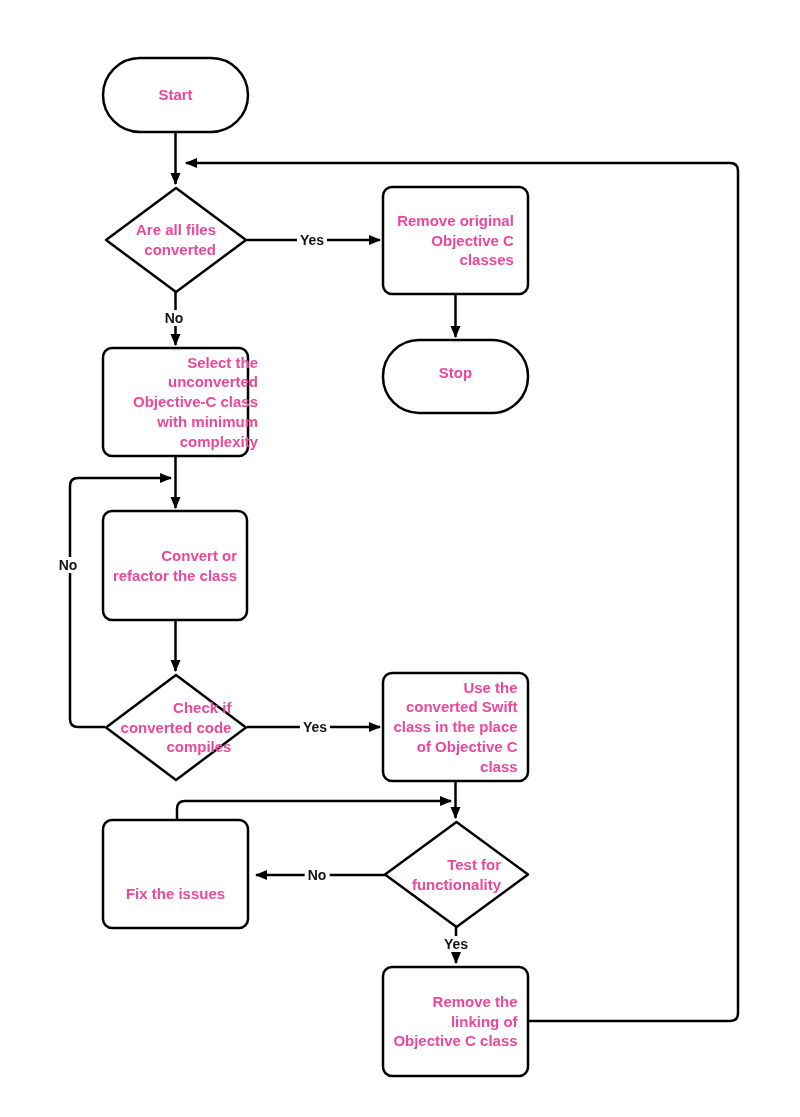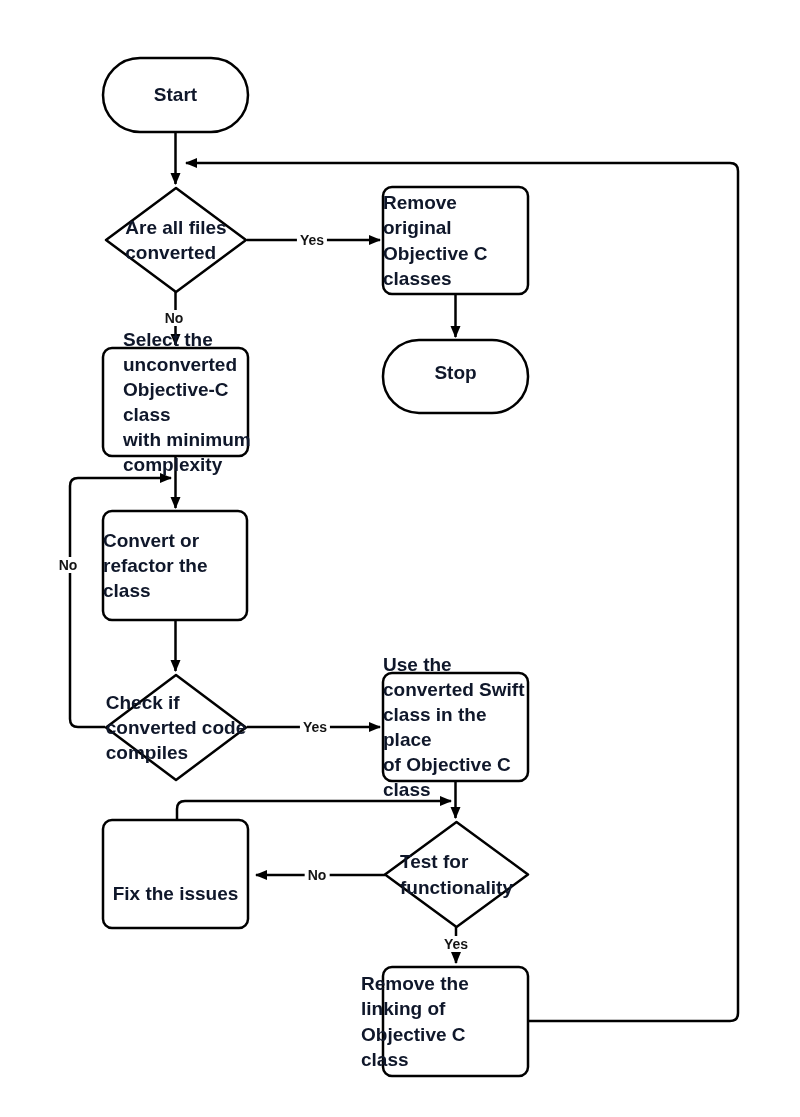--- a/index.html
+++ b/index.html
@@ -10,25 +10,25 @@
     background: #ffffff;
     font-family: "Liberation Sans", sans-serif;
     overflow: hidden;
   }
   .canvas svg { position: absolute; left: 0; top: 0; }
   .node-label {
     position: absolute;
     display: flex;
     align-items: center;
     justify-content: center;
-    text-align: left;
+    text-align: right;
     font-weight: bold;
-    font-size: 19px;
+    font-size: 15px;
     line-height: 1.32;
-    color: #0f172a;
+    color: #ec4899;
     white-space: pre-line;
     pointer-events: none;
   }
   .edge-label {
     position: absolute;
     transform: translate(-50%, -50%);
     background: #ffffff;
     padding: 0 3px;
     font-weight: 600;
     font-size: 14px;
@@ -97,21 +97,21 @@
 converted code
 compiles</div>
   <div class="node-label" style="left:383px; top:673px; width:145px; height:108px;">Use the
 converted Swift
 class in the place
 of Objective C
 class</div>
   <div class="node-label" style="left:385px; top:824px; width:143px; height:101px;">Test for
 functionality</div>
   <div class="node-label" style="left:103px; top:820px; width:145px; height:108px;margin-top:20px;">Fix the issues</div>
-  <div class="node-label" style="left:361px; top:967px; width:145px; height:109px;">Remove the
+  <div class="node-label" style="left:383px; top:967px; width:145px; height:109px;">Remove the
 linking of
 Objective C class</div>
 
   <div class="edge-label" style="left:312px; top:240px;">Yes</div>
   <div class="edge-label" style="left:174px; top:318px;">No</div>
   <div class="edge-label" style="left:68px; top:565px;">No</div>
   <div class="edge-label" style="left:315px; top:727px;">Yes</div>
   <div class="edge-label" style="left:317px; top:875px;">No</div>
   <div class="edge-label" style="left:456px; top:944px;">Yes</div>
 

